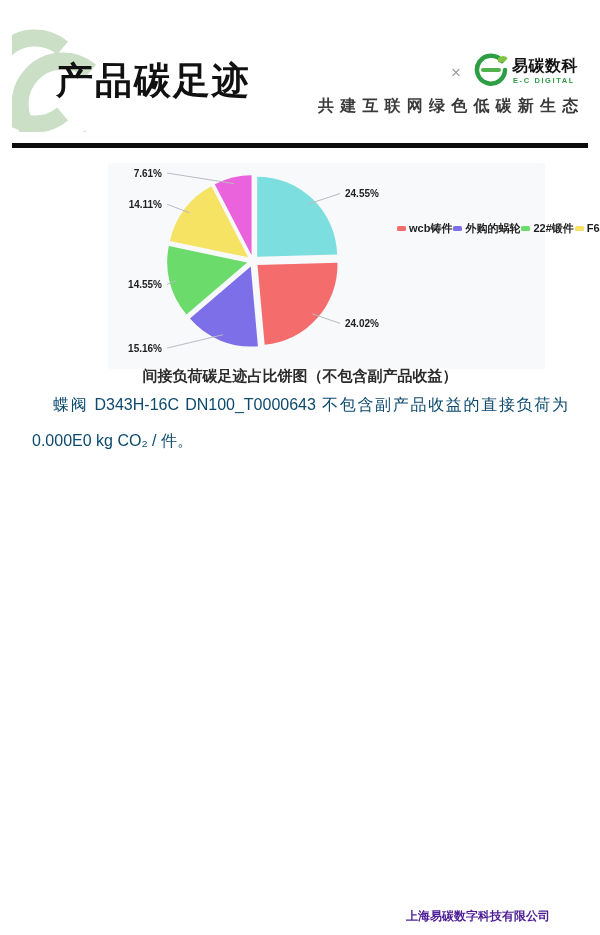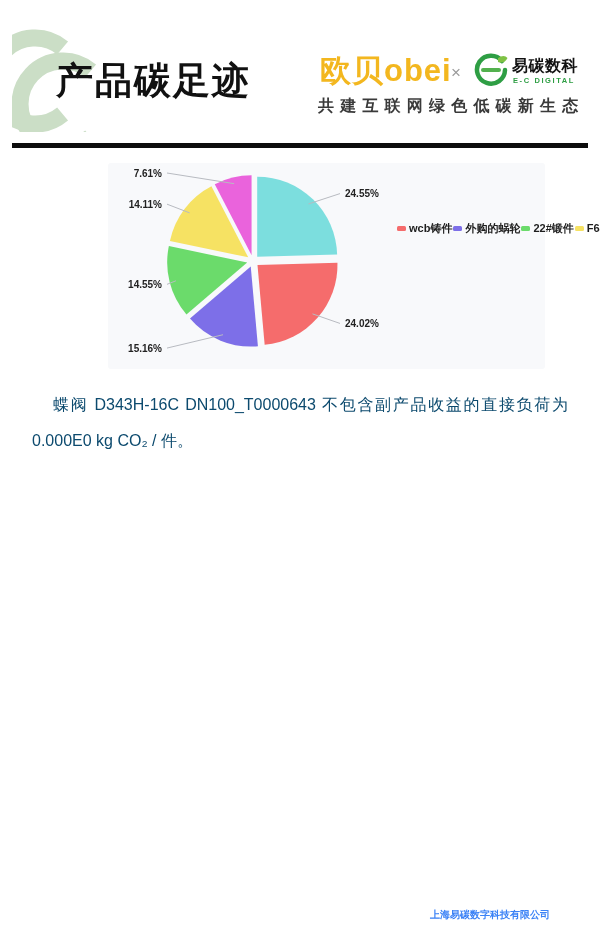--- a/index.html
+++ b/index.html
@@ -66,35 +66,34 @@
     color:#0c4a6e;
   }
   .section-badge { position:absolute; left:30px; top:489px; height:40px; }
   .para2 {
     position:absolute; left:30px; top:541px; width:540px;
     font-size:16.5px; font-weight:500; line-height:38px; text-align:justify; text-indent:33px;
     color:#1f1f1f;
   }
   .footer {
     position:absolute; right:50px; top:908px;
-    font-size:10px; font-weight:600; color:#3b82f6; white-space:nowrap;
+    font-size:12px; font-weight:600; color:#4c1d95; white-space:nowrap;
   }
 </style>
 </head>
 <body>
 
 <div class="page">
 
   <svg class="c-ring" width="100" height="105" viewBox="0 0 100 105">
     <path d="M 78.6 110 A 43 43 0 1 1 78.6 44" transform="translate(-12,-27) translate(12,27)" fill="none" stroke="#CBDEC6" stroke-width="17"></path>
     <path d="M 78.6 110 A 43 43 0 1 1 78.6 44" transform="translate(-28,-23)" fill="none" stroke="#CBDEC6" stroke-width="17"></path>
   </svg>
   <div class="title-cn">产品碳足迹</div>
 
-  <div class="brand-obei">欧贝obei</div>
   <div class="brand-x">×</div>
   <svg class="ec-logo" width="34" height="34" viewBox="0 0 34 34">
     <path d="M 28 8 A 14 14 0 1 0 31 17" fill="none" stroke="#2E9E44" stroke-width="4.5" stroke-linecap="round"></path>
     <path d="M 9 17 L 25 17" stroke="#53B14E" stroke-width="4" stroke-linecap="round"></path>
     <path d="M 24 5 Q 30 1 33.5 5 Q 30.5 11 24 9 Z" fill="#7FC244"></path>
   </svg>
   <div class="ec-name">易碳数科</div>
   <div class="ec-sub">E-C DIGITAL</div>
   <div class="tagline">共建互联网绿色低碳新生态</div>
 
@@ -142,20 +141,21 @@
           <span class="legend-swatch" style="background: rgb(234, 99, 220);"></span>
           <span class="legend-label">电力（外购）</span>
         </div>
         <div class="legend-item">
           <span class="legend-swatch" style="background: rgb(124, 222, 222);"></span>
           <span class="legend-label">其他</span>
         </div>
       </div>
   </div>
 
+  <div class="chart-caption">间接负荷碳足迹占比饼图（不包含副产品收益）</div>
 
   <div class="para1">蝶阀 D343H-16C DN100_T0000643 不包含副产品收益的直接负荷为 0.000E0 kg CO₂ / 件。</div>
 
   <div class="section-badge">
     
     
   </div>
 
 
   <div class="footer">上海易碳数字科技有限公司</div>

